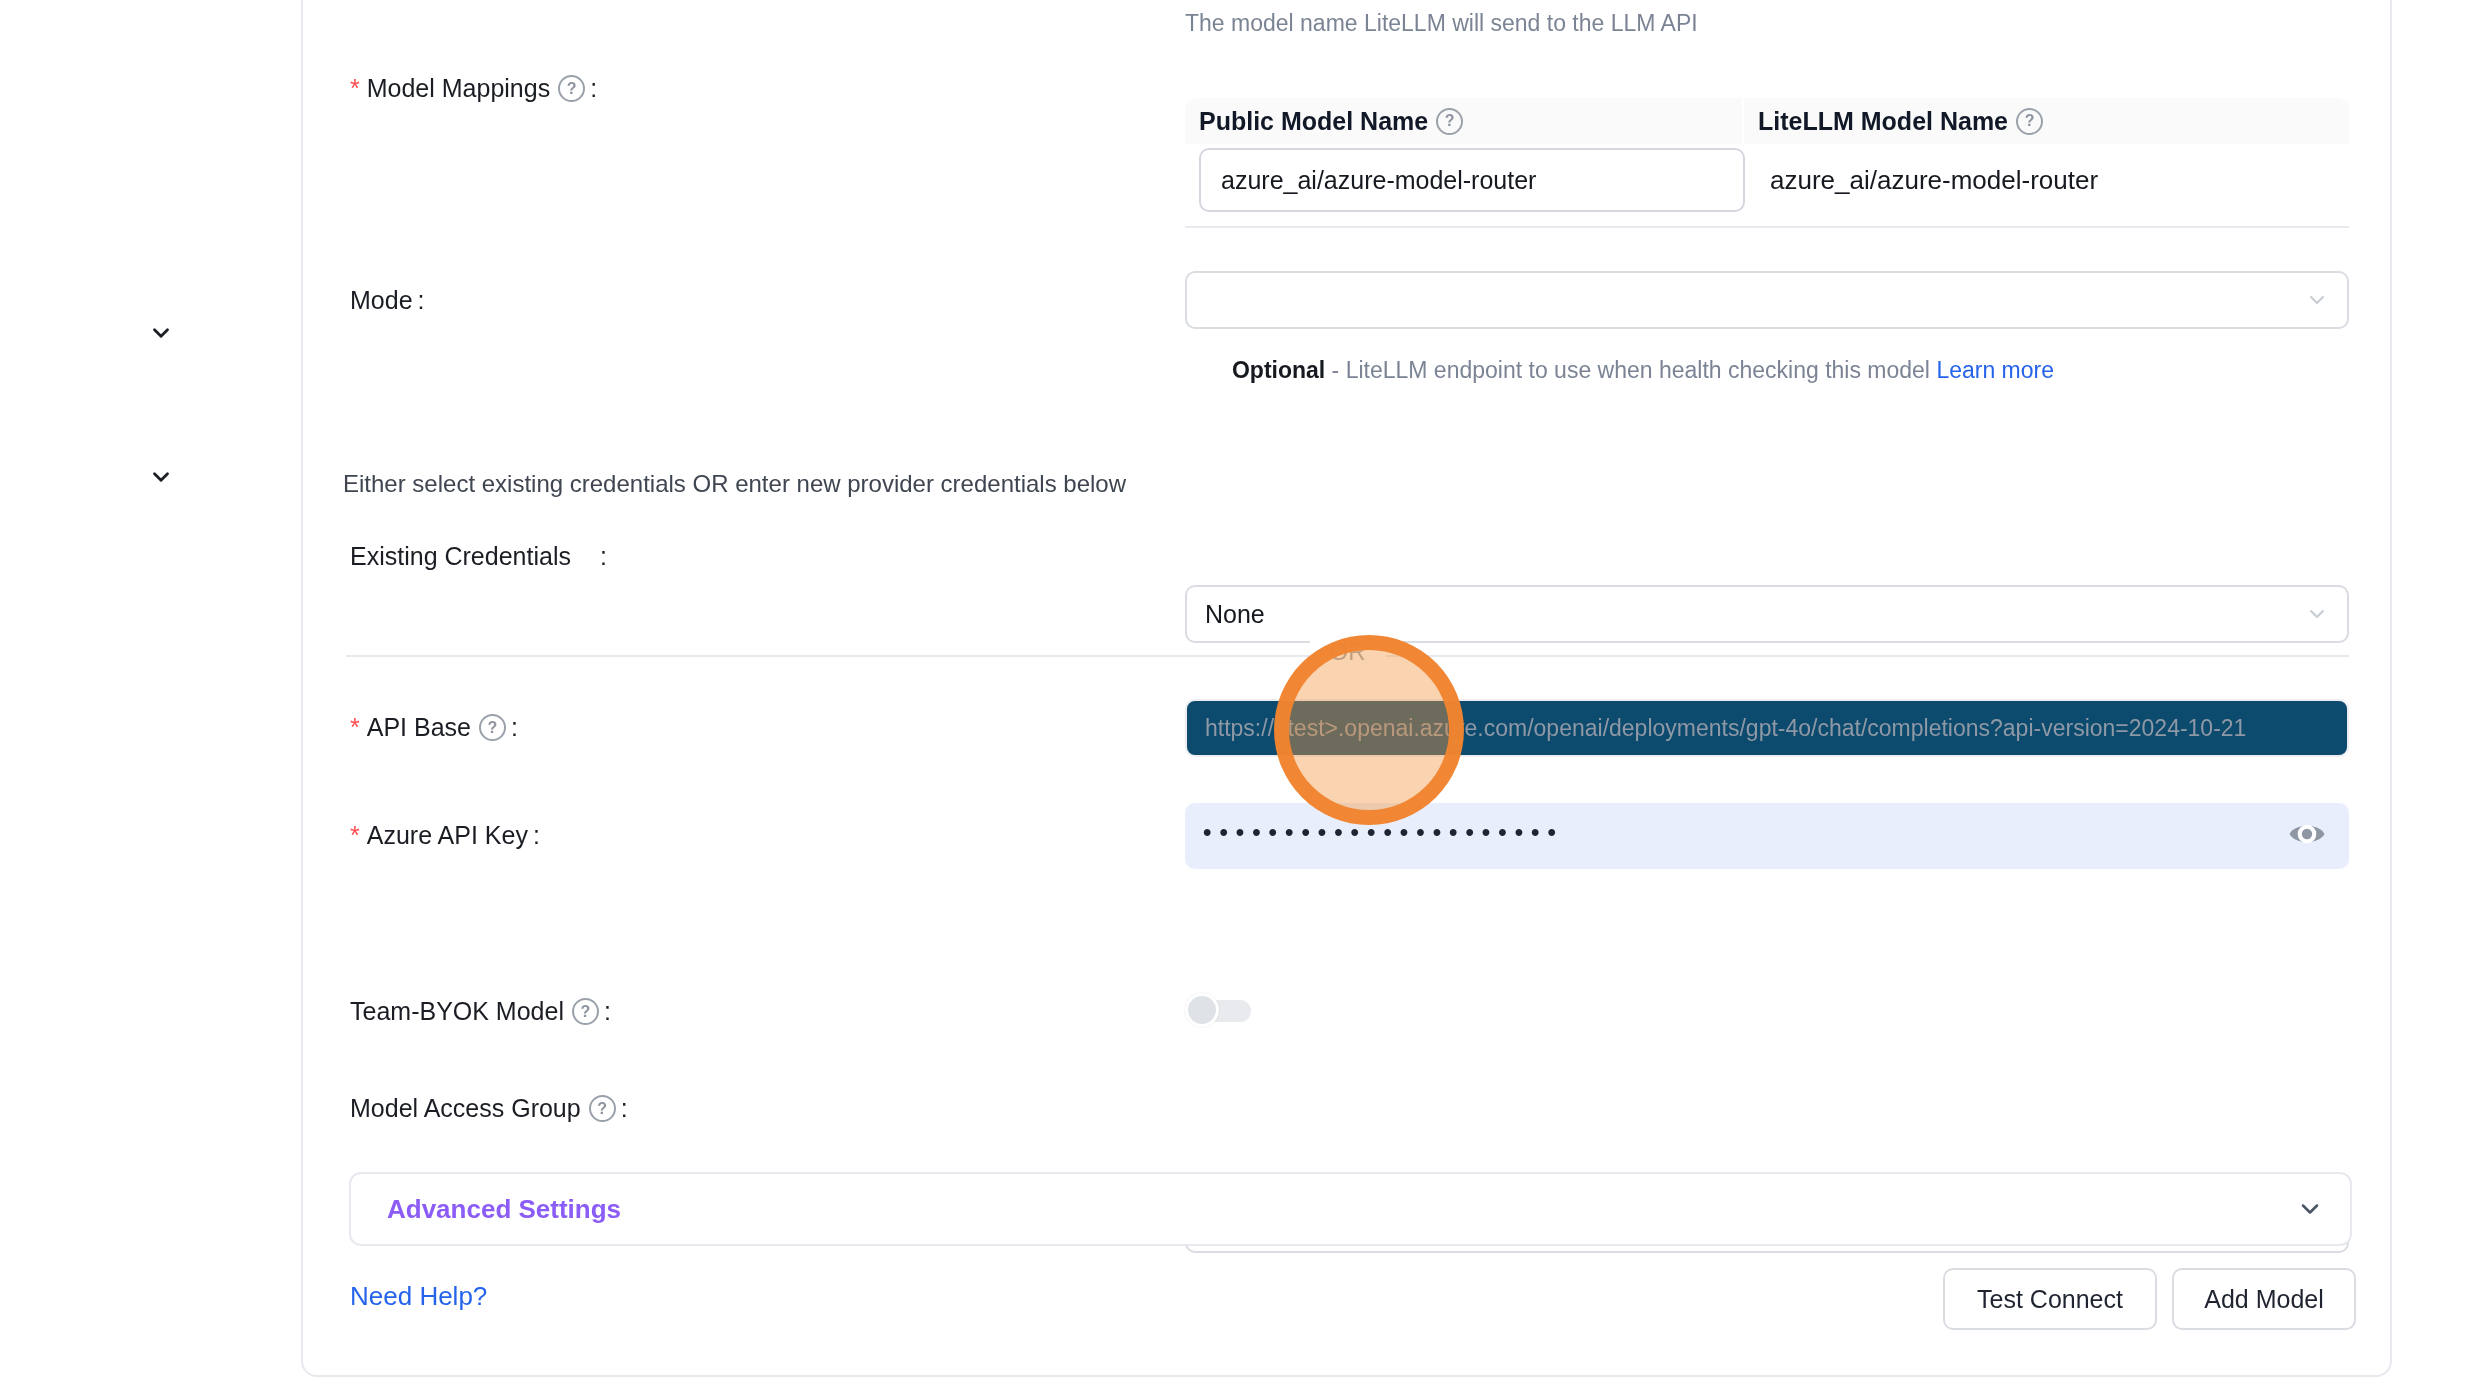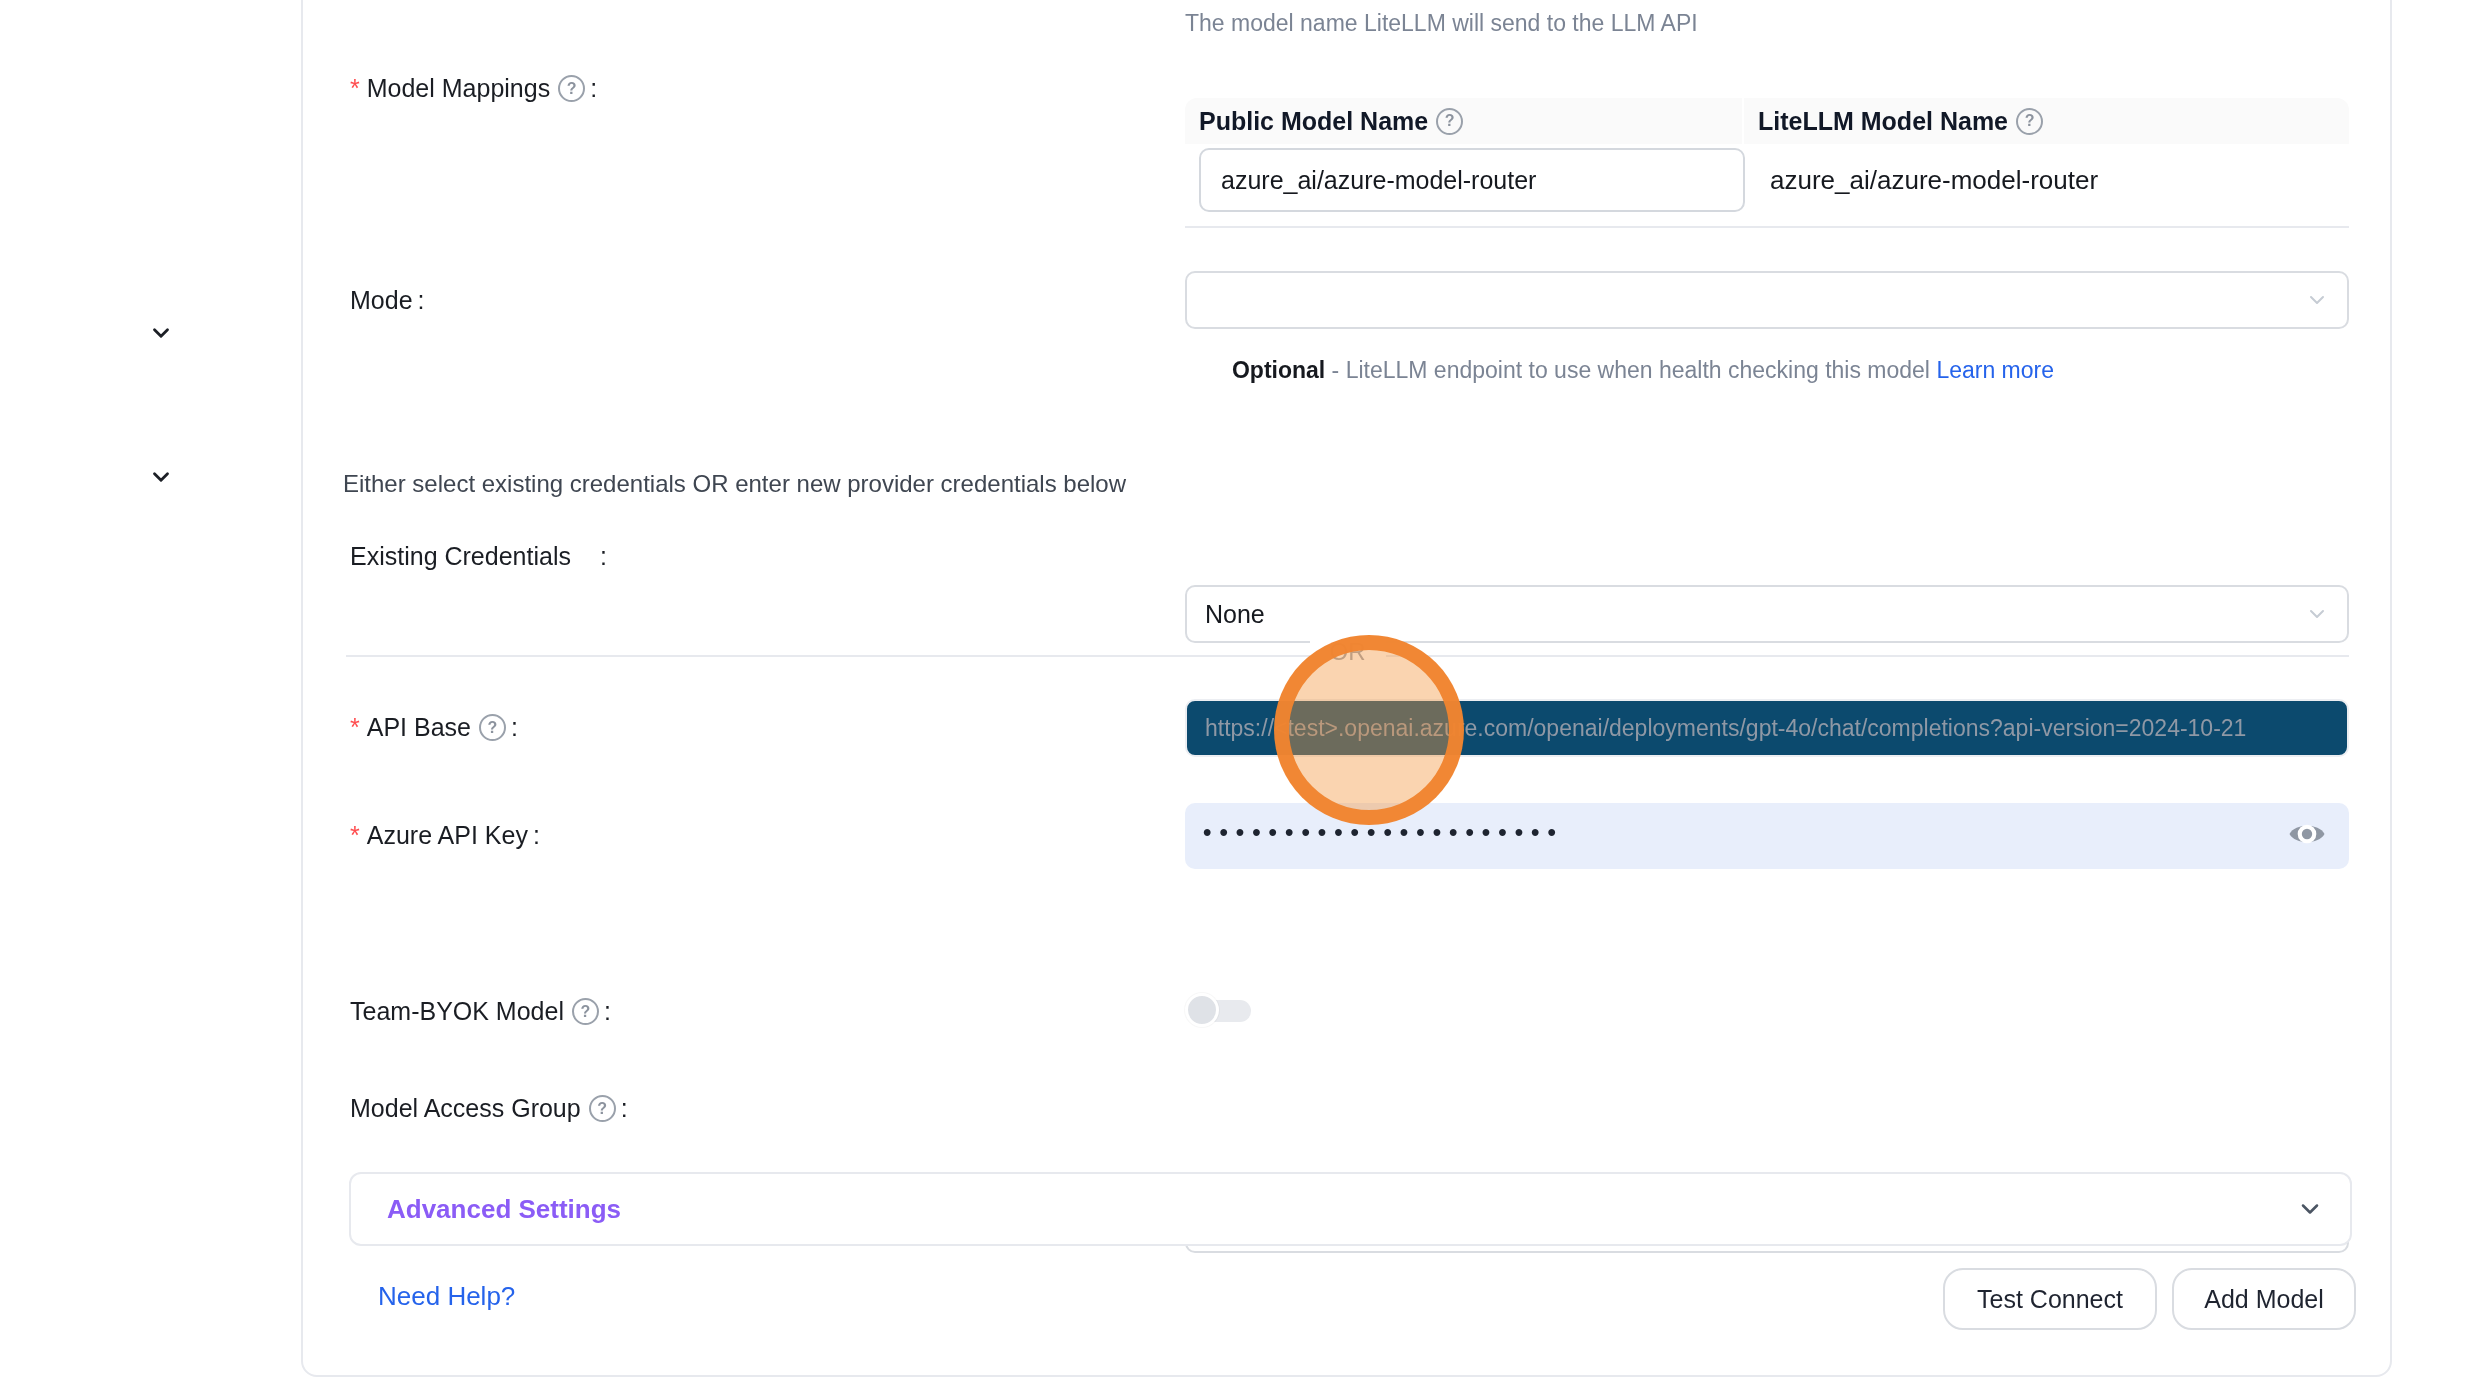--- a/index.html
+++ b/index.html
@@ -67,25 +67,25 @@
   #byok-track { position:absolute; left:8px; top:10px; width:58px; height:22px; background:#e8eaee; border-radius:12px; }
   #byok-knob { position:absolute; left:0; top:3px; width:34px; height:34px; background:#dfe2e7;
     border:3px solid #ffffff; border-radius:50%; box-shadow:0 0 0 1px rgba(0,0,0,0.03); }
 
   #adv-box { position:absolute; left:46px; top:1194px; width:2003px; height:74px;
     border:2px solid #e7e9ee; border-radius:12px; background:#fff;
     display:flex; align-items:center; justify-content:space-between; padding:0 26px 0 36px; cursor:pointer; }
   #adv-box .title { font-size:26px; font-weight:700; color:#8b5cf6; }
 
   .btn { position:absolute; top:1290px; height:62px; background:#fff; border:2px solid #d9dce1;
-    border-radius:20px; font-size:25px; color:#1f2430; display:flex; align-items:center;
+    border-radius:10px; font-size:25px; color:#1f2430; display:flex; align-items:center;
     justify-content:center; cursor:pointer; font-family:"Liberation Sans",sans-serif; }
   #btn-test { left:1640px; width:214px; }
   #btn-add { left:1869px; width:184px; }
-  #need-help { position:absolute; left:47px; top:1303px; font-size:26px; color:#2563eb; cursor:pointer;margin-left:28px; }
+  #need-help { position:absolute; left:47px; top:1303px; font-size:26px; color:#2563eb; cursor:pointer; }
 
   a.link { color:#2563eb; text-decoration:none; cursor:pointer; }
 
   
   #click-circle { position:absolute; left:971px; top:657px; width:190px; height:190px;
     border-radius:50%; border:15px solid rgba(240,132,47,0.96);
     background:rgba(243,153,67,0.42); pointer-events:none; }
 
   svg.chevsvg { display:block; }
 </style>

